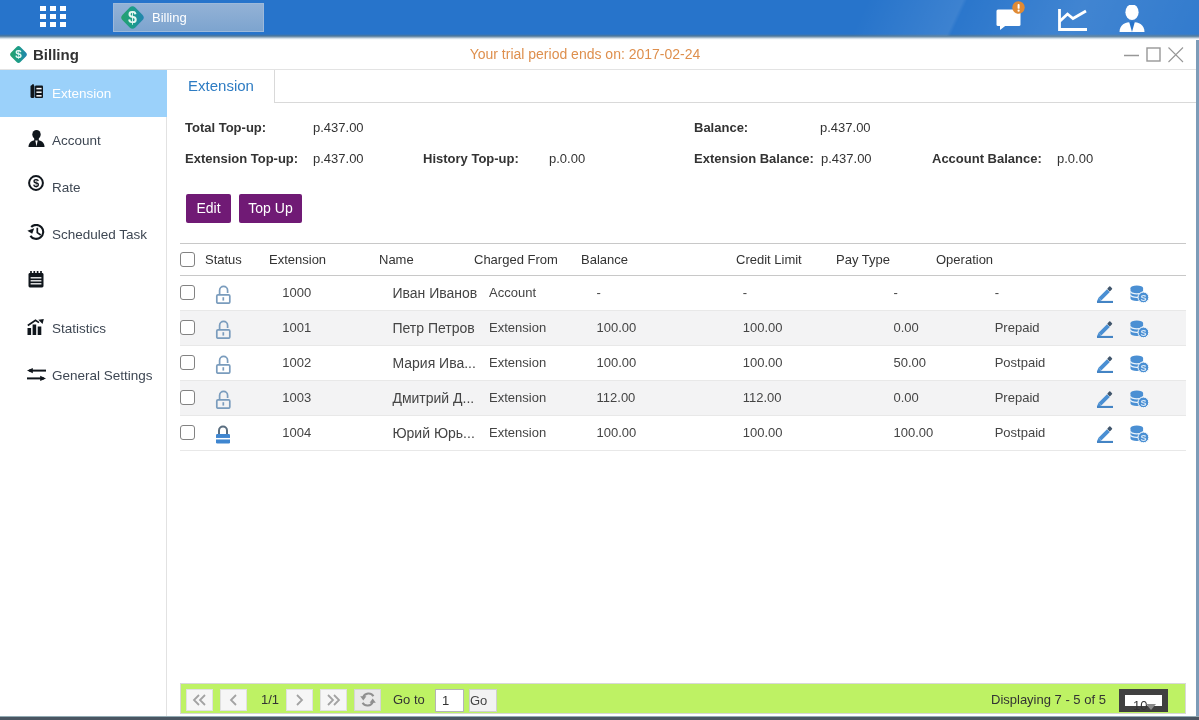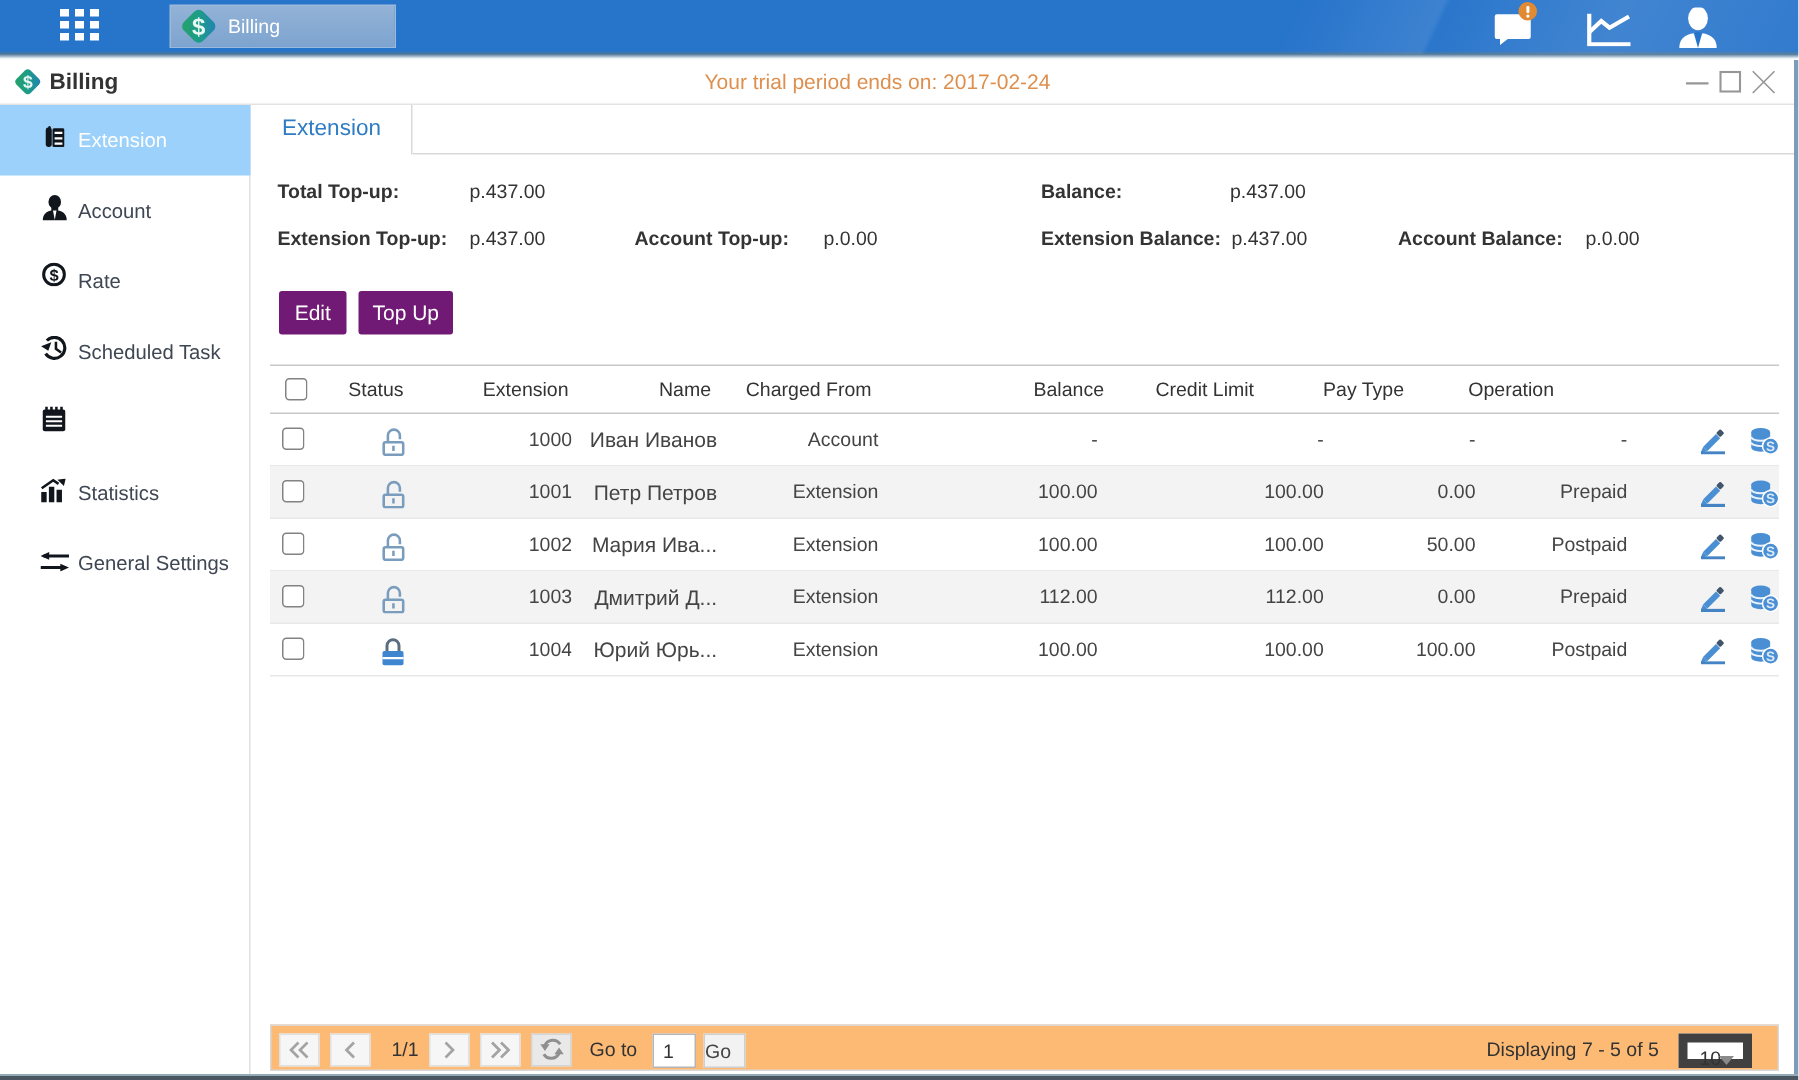--- a/index.html
+++ b/index.html
@@ -40,34 +40,34 @@
   .slabel { position:absolute; font-size:13px; font-weight:bold; color:#333; }
   .sval { position:absolute; font-size:13px; color:#333; }
 
   
   .bbtn { position:absolute; top:194px; height:29px; background:#701a75; color:#fff;
           font-size:14px; text-align:center; line-height:29px; border-radius:2px; }
 
   
   #table { left:180px; top:243px; width:1006px; }
   .trow { display:flex; width:1006px; }
-  .trow div { text-align:right; overflow:hidden; white-space:nowrap; }
+  .trow div { text-align:left; overflow:hidden; white-space:nowrap; }
   .c0{width:25px;} .c1{width:64px;} .c2{width:110px;} .c3{width:95px;} .c4{width:107px;}
   .c5{width:150px;} .c6{width:155px;} .c7{width:100px;} .c8{width:100px;} .c9{width:100px;}
   #thead { height:33px; line-height:31px; font-size:13px; color:#333;
            border-top:1px solid #c8c8c8; border-bottom:1px solid #c8c8c8; }
   .drow { height:35px; line-height:34px; font-size:13px; color:#444; border-bottom:1px solid #e8e8e8;gap:11px; }
   .drow .c3 { font-size:14px; }
   .drow.alt { background:#f3f3f4; }
   .cb { display:inline-block; width:15px; height:15px; border:1px solid #828282; border-radius:3px;
         vertical-align:middle; background:#fff; }
   .rowic { display:inline-block; vertical-align:middle; }
 
   
-  #pager { left:180px; top:683px; width:1006px; height:31px; border:1px solid #d8d8d8; background:#fdba74; }
+  #pager { left:180px; top:683px; width:1006px; height:31px; border:1px solid #d8d8d8; background:#bef264; }
   .pbtn { position:absolute; top:5px; width:27px; height:22px; border:1px solid #e0e0e0; background:#f6f6f6;
           color:#a9a9a9; text-align:center; line-height:19px; font-size:18px; }
   .ptxt { position:absolute; top:5px; height:22px; line-height:22px; font-size:13px; color:#333; }
   #goto-input { position:absolute; left:254px; top:5px; width:29px; height:23px; border:1px solid #b5b5b5;
                 background:#fff; font-size:13px; text-align:left; padding-left:6px; line-height:21px; color:#333; }
   #gobtn { position:absolute; left:288px; top:5px; width:28px; height:23px; border:1px solid #cfcfcf;
            background:#f2f2f2; color:#444; font-size:13px; line-height:21px; }
   #dropdown { position:absolute; left:938px; top:5px; width:49px; height:23px; border:6px solid #404040;
               background:#fff; font-size:13px; color:#333; line-height:21px; }
 
@@ -217,21 +217,21 @@
 <div id="tab-line" class="abs"></div>
 <div id="tab" class="abs">Extension</div>
 
 <div class="slabel" style="left:185px; top:120px;">Total Top-up:</div>
 <div class="sval" style="left:313px; top:120px;">p.437.00</div>
 <div class="slabel" style="left:694px; top:120px;">Balance:</div>
 <div class="sval" style="left:820px; top:120px;">p.437.00</div>
 
 <div class="slabel" style="left:185px; top:151px;">Extension Top-up:</div>
 <div class="sval" style="left:313px; top:151px;">p.437.00</div>
-<div class="slabel" style="left:423px; top:151px;">Account Top-up:</div>
+<div class="slabel" style="left:423px; top:151px;">History Top-up:</div>
 <div class="sval" style="left:549px; top:151px;">p.0.00</div>
 <div class="slabel" style="left:694px; top:151px;">Extension Balance:</div>
 <div class="sval" style="left:821px; top:151px;">p.437.00</div>
 <div class="slabel" style="left:932px; top:151px;">Account Balance:</div>
 <div class="sval" style="left:1057px; top:151px;">p.0.00</div>
 
 <div class="bbtn" style="left:186px; width:45px;">Edit</div>
 <div class="bbtn" style="left:239px; width:63px;">Top Up</div>
 
 <svg width="0" height="0" style="position:absolute;">

